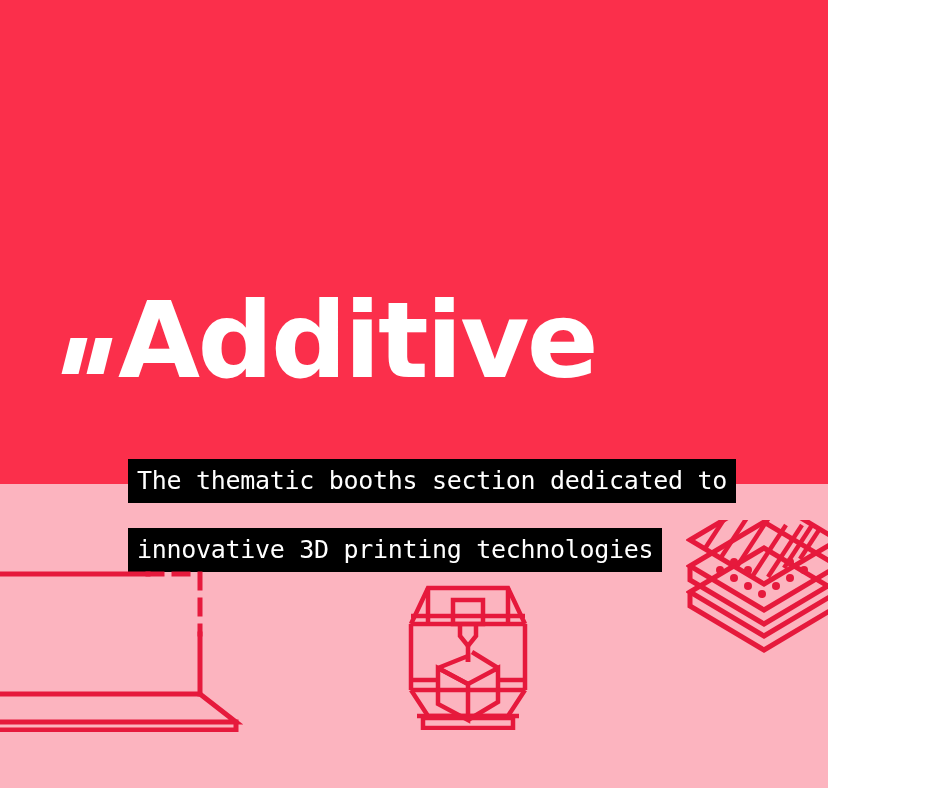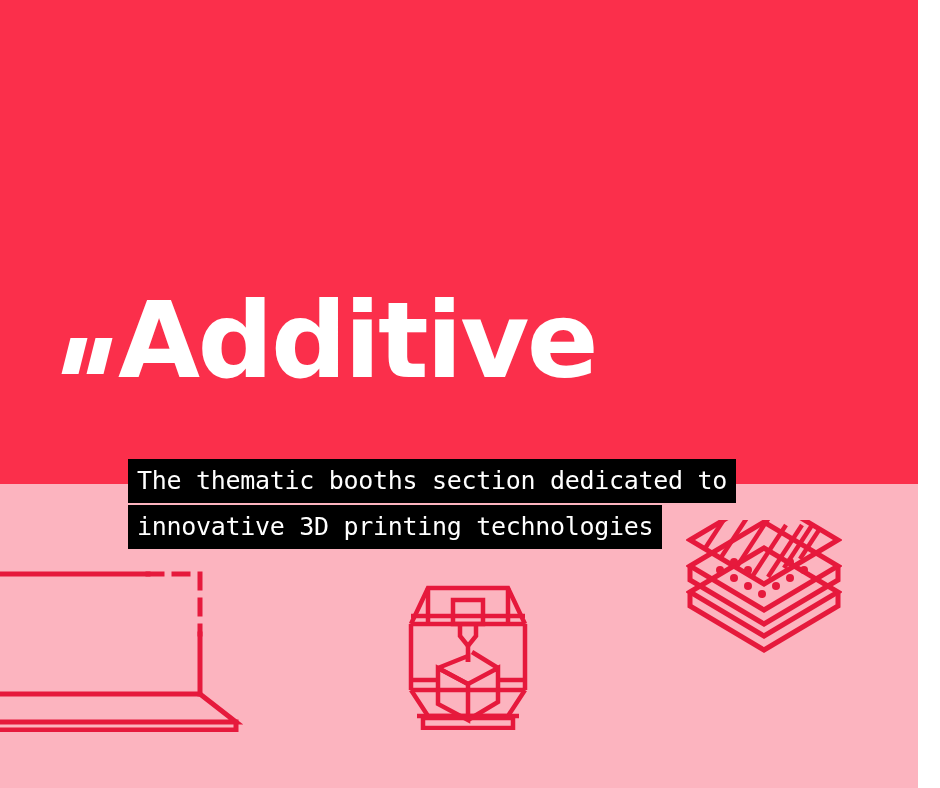--- a/index.html
+++ b/index.html
@@ -6,21 +6,21 @@
     margin: 0;
     padding: 0;
     background: #ffffff;
   }
   body {
     font-family: "Liberation Sans", sans-serif;
   }
 
   .poster {
     position: relative;
-    width: 918px;
+    width: 828px;
     height: 788px;
     overflow: hidden;
     background: #FB2F4B;
   }
 
   
   .band-red {
     position: absolute;
     left: 0; top: 0;
     width: 940px;
@@ -88,21 +88,21 @@
     display: table;
     background: #000000;
     color: #ffffff;
     font-family: "DejaVu Sans Mono", "Liberation Mono", monospace;
     font-size: 25px;
     line-height: 44px;
     letter-spacing: -0.3px;
     padding: 0 9px;
     white-space: nowrap;
   }
-  .sub-line + .sub-line { margin-top: 2px; }
+  .sub-line + .sub-line { margin-top: 25px; }
 
   
   .icons {
     position: absolute;
     left: 0; top: 484px;
     width: 940px;
     height: 304px;
     pointer-events: none;
   }
   .icon-svg { display: block; }

